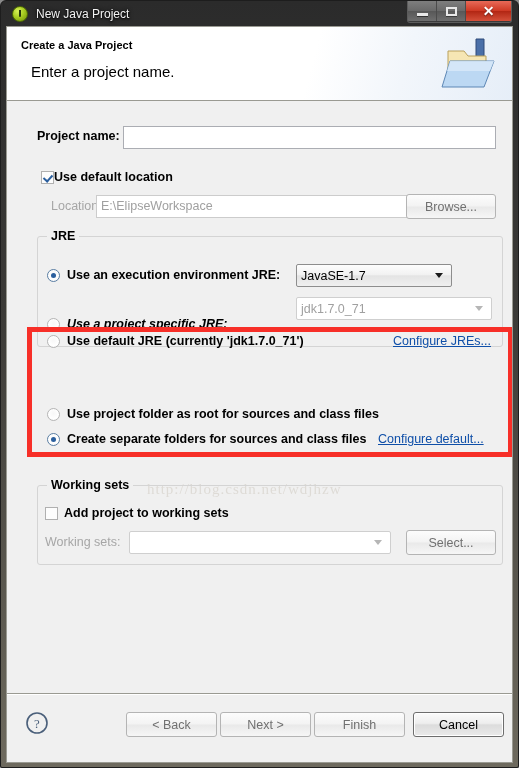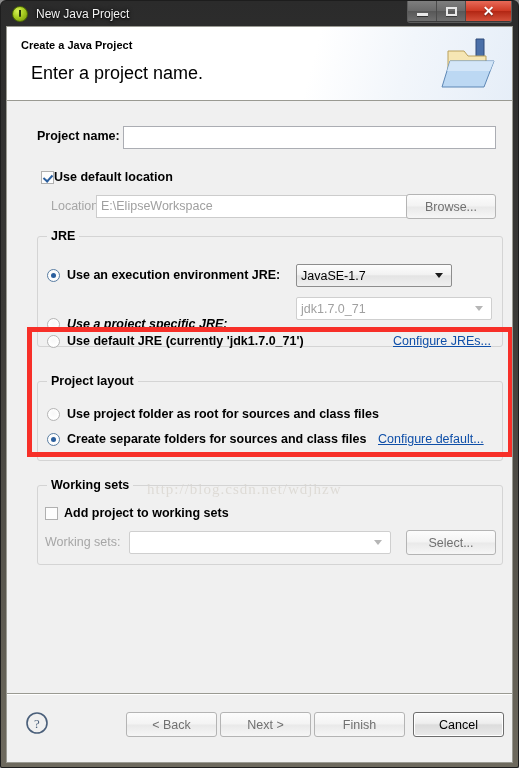--- a/index.html
+++ b/index.html
@@ -126,21 +126,21 @@
   .wiz-title {
     position: absolute;
     left: 14px; top: 12px;
     font-size: 11px;
     font-weight: bold;
     color: #000;
   }
   .wiz-sub {
     position: absolute;
     left: 24px; top: 36px;
-    font-size: 18px;
+    font-size: 15px;
     color: #000;
   }
   .wiz-banner {
     position: absolute;
     right: 12px; top: 6px;
     width: 62px; height: 60px;
   }
 
   
   .body {
@@ -409,23 +409,20 @@
       </div>
 
       <div class="row" style="left:40px; top:233px; gap:7px;">
         <span class="radio"></span>
         <span class="lbl">Use default JRE (currently 'jdk1.7.0_71')</span>
       </div>
       <div class="link" style="position:absolute; left:386px; top:233px;">Configure JREs...</div>
 
       <div class="redbox"></div>
 
-      <div class="group" style="left:30px; top:280px; width:466px; height:80px;">
-        <span class="group-title">Project layout</span>
-      </div>
 
       <div class="watermark">http://blog.csdn.net/wdjhzw</div>
 
       <div class="row" style="left:40px; top:306px; gap:7px;">
         <span class="radio"></span>
         <span class="lbl">Use project folder as root for sources and class files</span>
       </div>
       <div class="row" style="left:40px; top:331px; gap:7px;">
         <span class="radio on"></span>
         <span class="lbl">Create separate folders for sources and class files</span>

